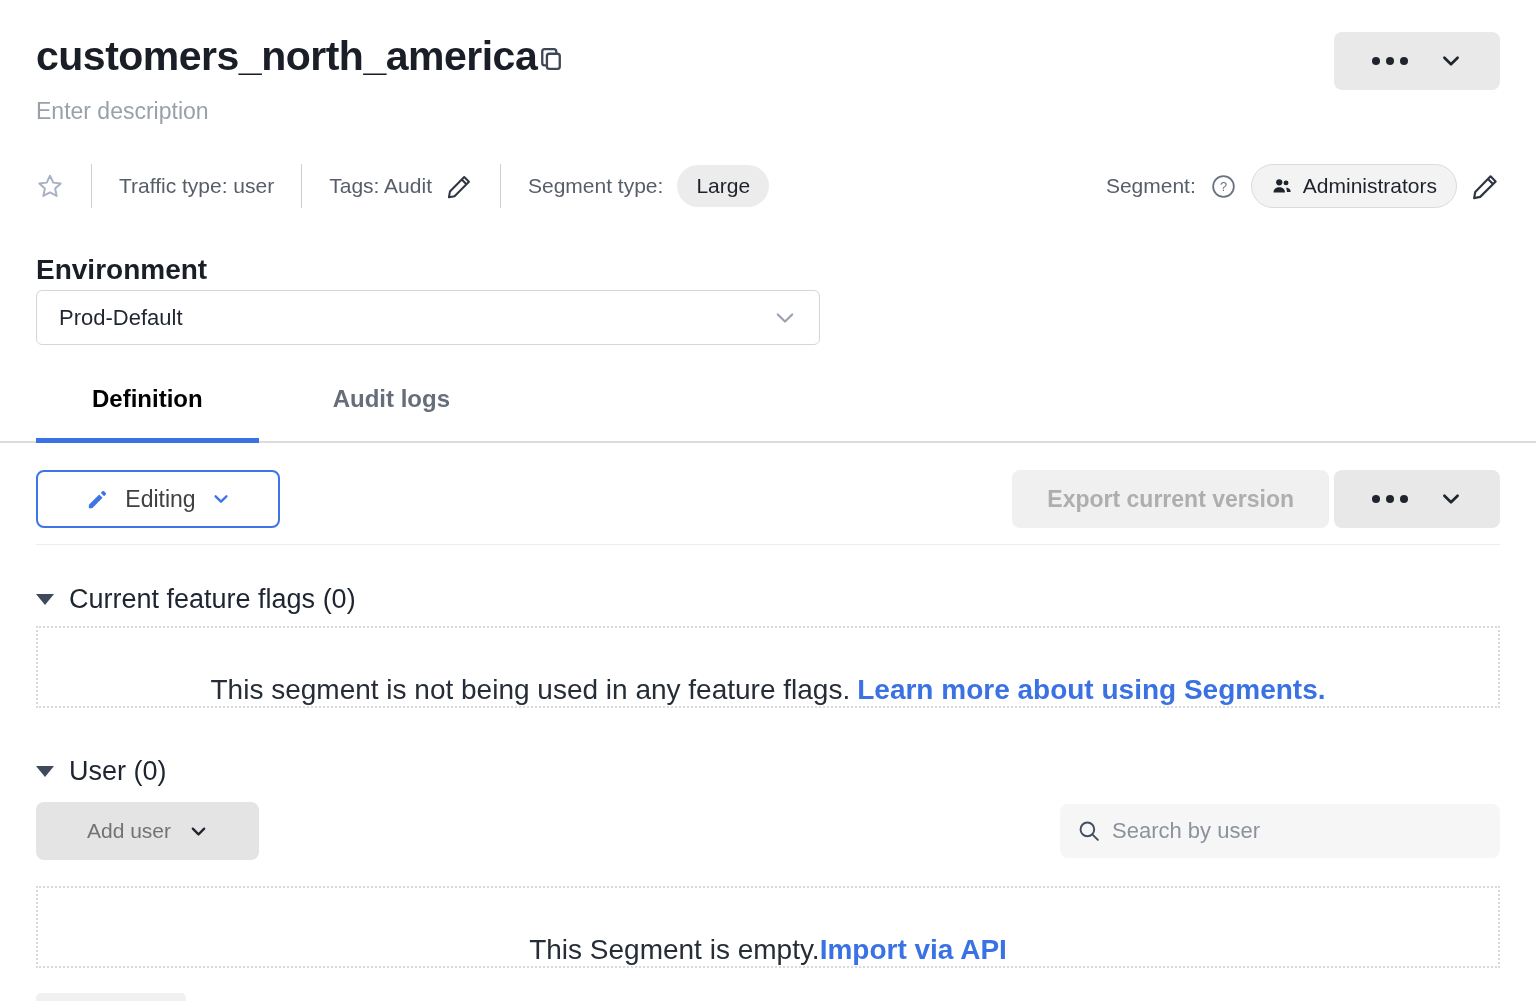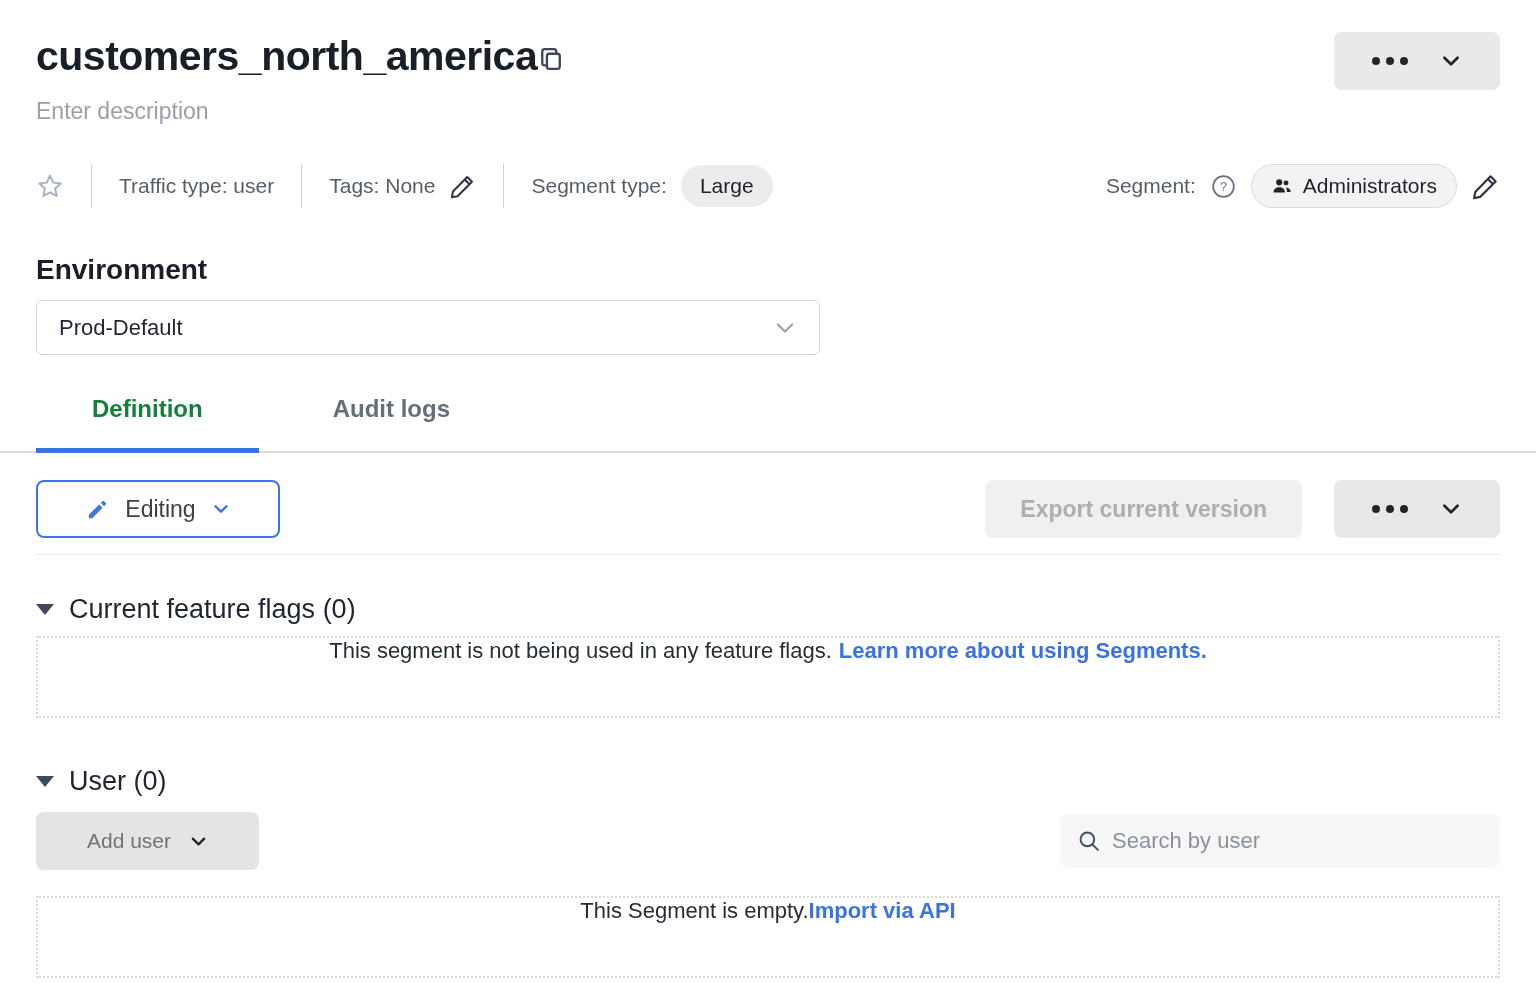--- a/index.html
+++ b/index.html
@@ -33,70 +33,70 @@
     background:#ececec; border-radius:24px; padding:9px 19px;
     font-size:21px; color:#1d222b;
   }
   .owners-group { margin-left:auto; display:flex; align-items:center; gap:14px; }
   .owners-pill { background:#f3f3f3; border:1px solid #dbdbdb; }
   .icon-btn { display:inline-flex; cursor:pointer; background:none; border:none; padding:0; }
 
   
   .env-label { margin-top:46px; font-size:28px; font-weight:700; color:#191e27; }
   .env-select {
-    margin-top:14px; width:784px; height:55px; border:1px solid #d6d6d6; border-radius:6px;
+    margin-top:4px; width:784px; height:55px; border:1px solid #d6d6d6; border-radius:6px;
     display:flex; align-items:center; padding:0 22px; font-size:22px; color:#1f2531; cursor:pointer;
     background:#fff;
   }
   .env-select .chev { margin-left:auto; }
 
   
   .tabs { margin-top:34px; height:64px; display:flex; position:relative; }
   .tabs .full-line { position:absolute; left:-36px; width:1536px; bottom:0; height:2px; background:#dcdcdc; }
   .tab {
     position:relative; display:flex; align-items:flex-start; justify-content:center;
     font-size:24px; font-weight:700; padding:6px 56px 0 56px; cursor:pointer; z-index:2;
   }
-  .tab.active { color:#15803d; }
+  .tab.active { color:#000000; }
   .tab.inactive { color:#666e7a; margin-left:28px; padding:6px 46px 0 46px; }
   .tab.active::after {
     content:""; position:absolute; left:0; right:0; bottom:0; height:5px; background:#3b72e3;
   }
 
   
   .toolbar { margin-top:27px; display:flex; align-items:center; }
   .editing-btn {
     width:244px; height:58px; border:2px solid #3d74e6; border-radius:8px; background:#fff;
     display:flex; align-items:center; justify-content:center; gap:16px;
     color:#404040; font-size:23px; font-weight:500; cursor:pointer;
     font-family:"Liberation Sans", sans-serif;
   }
-  .toolbar-right { margin-left:auto; display:flex; align-items:flex-end; gap:32px; }
+  .toolbar-right { margin-left:auto; display:flex; align-items:flex-end; gap:5px; }
   .export-btn {
     height:58px; padding:0 35px; background:#f0f0f0; border:none; border-radius:8px;
     color:#aeaeae; font-size:23px; font-weight:600; cursor:default;
     font-family:"Liberation Sans", sans-serif;
   }
   .more-btn2 {
     position:static; width:166px; height:58px; background:#e8e8e8; border:none; border-radius:8px;
     display:flex; align-items:center; justify-content:center; gap:32px; cursor:pointer;
   }
   .toolbar-divider { margin-top:16px; height:1px; background:#ececec; }
 
   
   .section-head { display:flex; align-items:center; gap:15px; cursor:pointer; }
   .section-head.ff { margin-top:39px;align-items:center; }
   .section-head.users { margin-top:48px; }
   .caret-down { width:0; height:0; border-left:9px solid transparent; border-right:9px solid transparent; border-top:11px solid #3e4a5c; }
   .section-title { font-size:27px; color:#1e2531; font-weight:400; }
 
   .dotted-box {
     margin-top:11px; border:2px dotted #d9d9d9; height:82px;
-    display:flex; align-items:flex-start; justify-content:center;
-    font-size:22px; color:#272d37;
+    display:flex; align-items:flex-end; justify-content:center;
+    font-size:28px; color:#272d37;
   }
   .dotted-box .link { color:#3b72e3; font-weight:700; text-decoration:none; cursor:pointer; }
   .dotted-box .gap { margin-left:7px; }
 
   
   .user-controls { margin-top:15px; display:flex; align-items:center; }
   .adduser-btn {
     width:223px; height:58px; background:#e4e4e4; border:none; border-radius:8px;
     display:flex; align-items:center; justify-content:center; gap:18px;
     font-size:21px; color:#737373; cursor:pointer; font-family:"Liberation Sans", sans-serif;
@@ -145,21 +145,21 @@
   <div class="meta-row">
     <span class="star-wrap">
       <svg width="28" height="28" viewBox="0 0 24 24" fill="none">
         <path d="M12 3.2l2.8 5.9 6.4.7-4.8 4.4 1.3 6.3L12 17.4l-5.7 3.1 1.3-6.3-4.8-4.4 6.4-.7z" stroke="#a9b2c4" stroke-width="1.7" stroke-linejoin="round"></path>
       </svg>
     </span>
     <span class="meta-sep"></span>
     <span class="meta-item">Traffic type: user</span>
     <span class="meta-sep"></span>
     <span class="meta-item">
-      <span>Tags: None</span>
+      <span>Tags: Audit</span>
       <button class="icon-btn">
         <svg width="27" height="27" viewBox="0 0 24 24" fill="none">
           <path d="M16.2 3.6l4.2 4.2L7.6 20.6l-5 1 .9-5.1z" stroke="#2f3642" stroke-width="1.8" stroke-linejoin="round"></path>
           <path d="M14 5.8l4.2 4.2" stroke="#2f3642" stroke-width="1.8"></path>
         </svg>
       </button>
     </span>
     <span class="meta-sep"></span>
     <span class="meta-item">
       <span>Segment type:</span>

